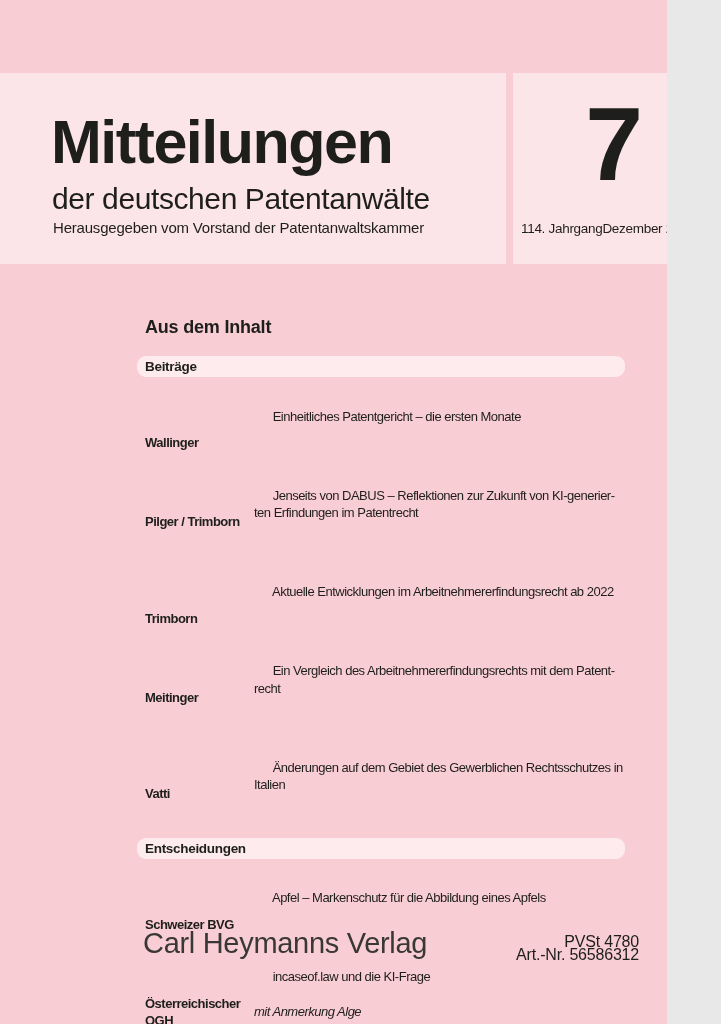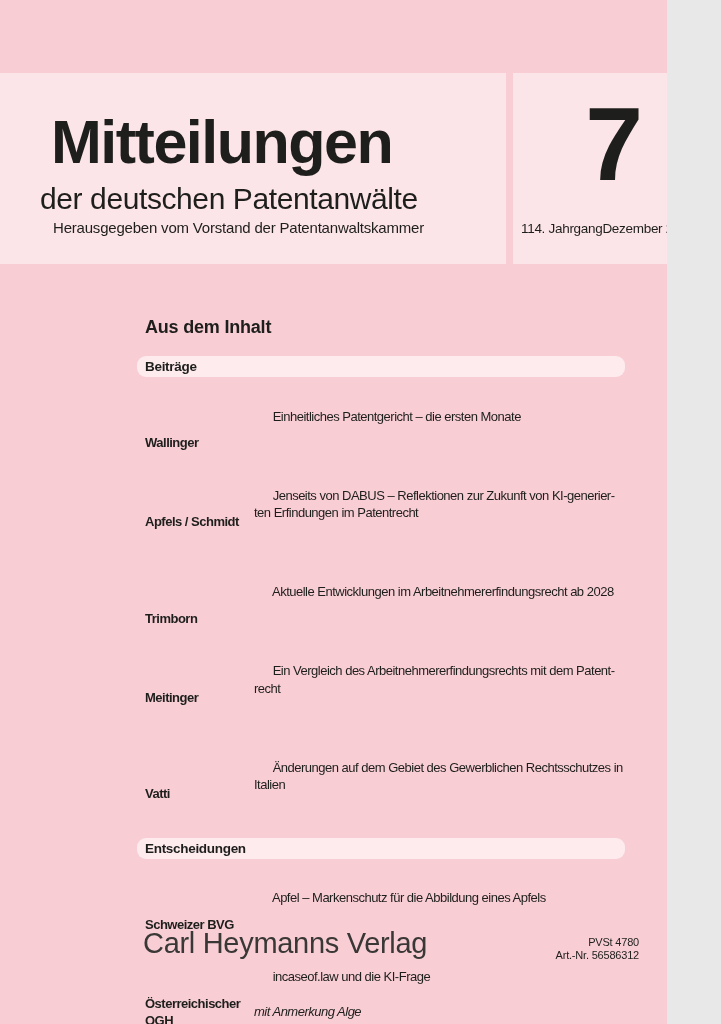--- a/index.html
+++ b/index.html
@@ -25,21 +25,21 @@
     display:flex;gap:7px;
   }
   .masthead-left{width:506px;background:var(--panel-background);position:relative;}
   .masthead-right{flex:1;background:var(--panel-background);position:relative;}
   .journal-title{
     position:absolute;left:51px;top:112px;
     font-size:61px;font-weight:700;line-height:1;
     letter-spacing:-1.5px;white-space:nowrap;
   }
   .journal-subtitle{
-    position:absolute;left:40px;top:184px;
+    position:absolute;left:52px;top:184px;
     font-size:30px;font-weight:400;line-height:1;
     letter-spacing:-0.4px;white-space:nowrap;
   }
   .publisher-line{
     position:absolute;left:53px;top:219px;
     font-size:15px;font-weight:400;letter-spacing:-0.2px;white-space:nowrap;
   }
   .issue-number{
     position:absolute;right:26px;top:92px;
     font-size:104px;font-weight:700;line-height:1;letter-spacing:-2px;
@@ -70,21 +70,21 @@
   .entry-desc{white-space:pre;}
   .entry-note{font-style:italic;display:block;}
   
   .footer-publisher{
     position:absolute;left:143px;top:927px;
     font-size:29px;font-weight:400;letter-spacing:-0.3px;
     color:var(--footer-text);white-space:nowrap;
   }
   .footer-codes{
     position:absolute;right:28px;top:936px;
-    font-size:11px;line-height:12.5px;text-align:right;
+    font-size:16px;line-height:12.5px;text-align:right;
     letter-spacing:-0.2px;color:var(--text);
   }
 </style>
 </head>
 <body>
 
 <div class="page">
 
   <div class="masthead">
     <div class="masthead-left"></div>
@@ -111,32 +111,32 @@
     <div>
   <div class="entry-row">
     <div class="entry-label">Wallinger</div>
     <div class="entry-desc">
       <span>Einheitliches Patentgericht – die ersten Monate</span>
       
     </div>
   </div>
 
   <div class="entry-row">
-    <div class="entry-label">Apfels / Schmidt</div>
+    <div class="entry-label">Pilger / Trimborn</div>
     <div class="entry-desc">
       <span>Jenseits von DABUS – Reflektionen zur Zukunft von KI-generier-
 ten Erfindungen im Patentrecht</span>
       
     </div>
   </div>
 
   <div class="entry-row">
     <div class="entry-label">Trimborn</div>
     <div class="entry-desc">
-      <span>Aktuelle Entwicklungen im Arbeitnehmererfindungsrecht ab 2028</span>
+      <span>Aktuelle Entwicklungen im Arbeitnehmererfindungsrecht ab 2022</span>
       
     </div>
   </div>
 
   <div class="entry-row">
     <div class="entry-label">Meitinger</div>
     <div class="entry-desc">
       <span>Ein Vergleich des Arbeitnehmererfindungsrechts mit dem Patent-
 recht</span>
       

